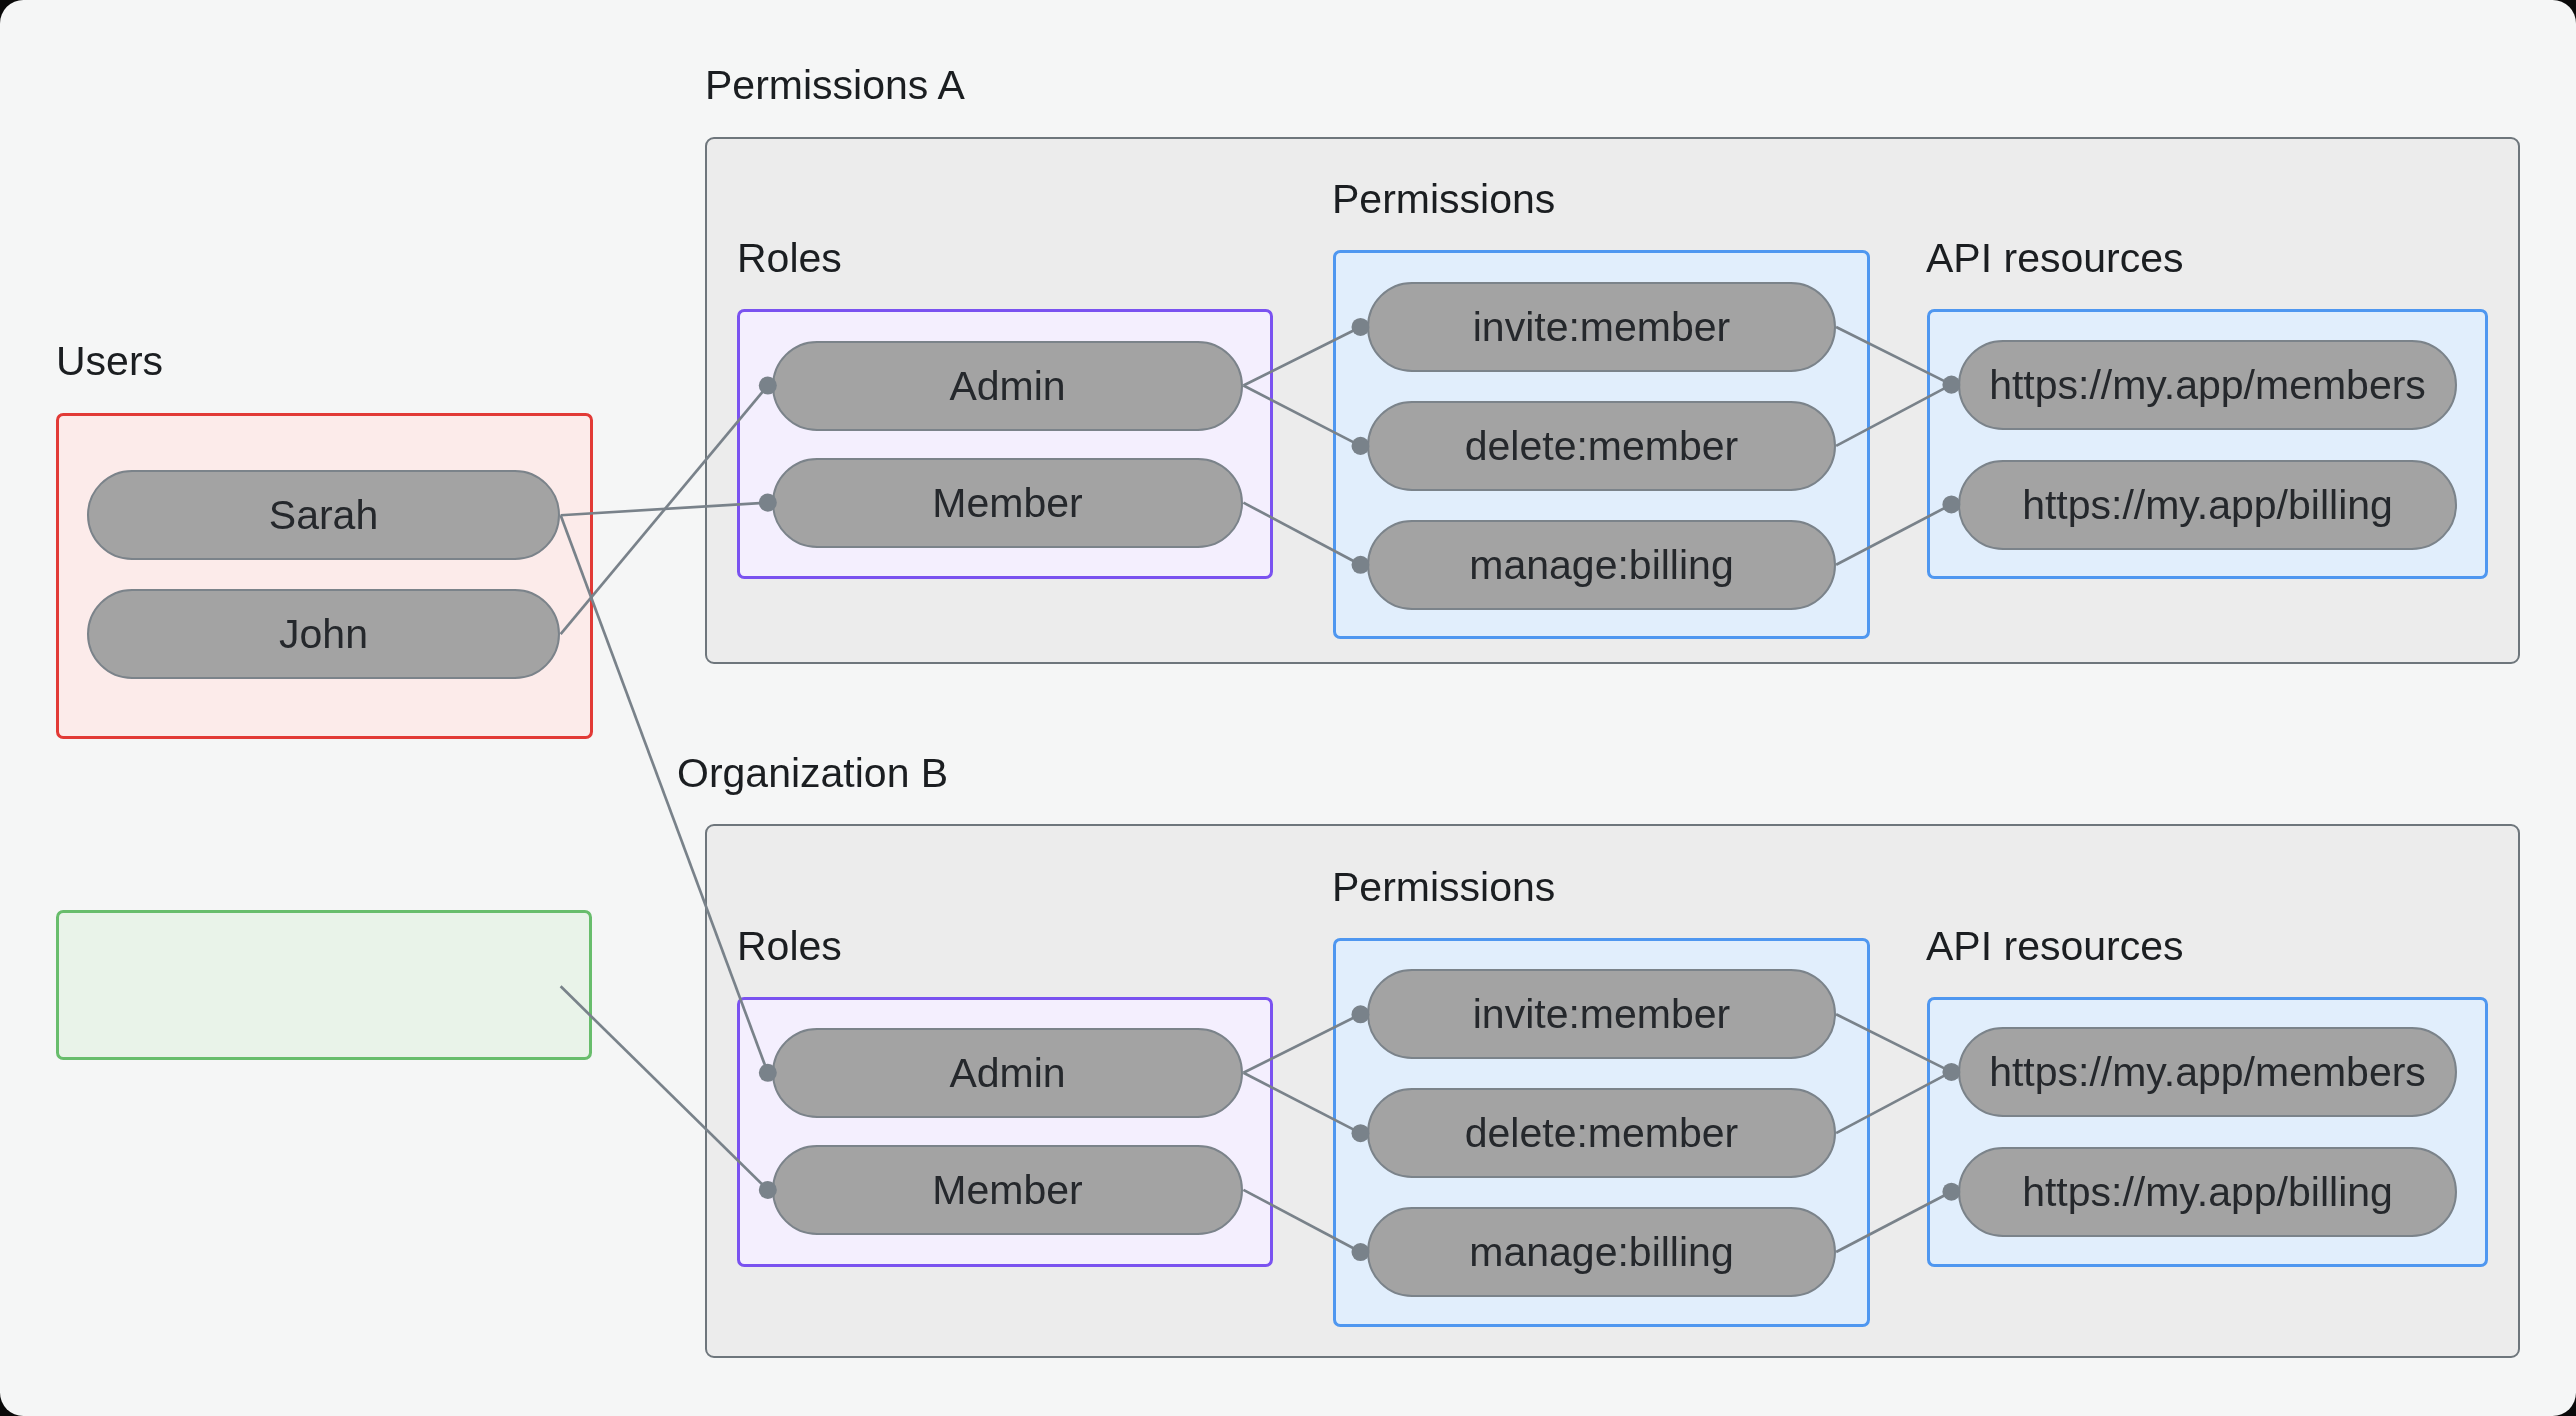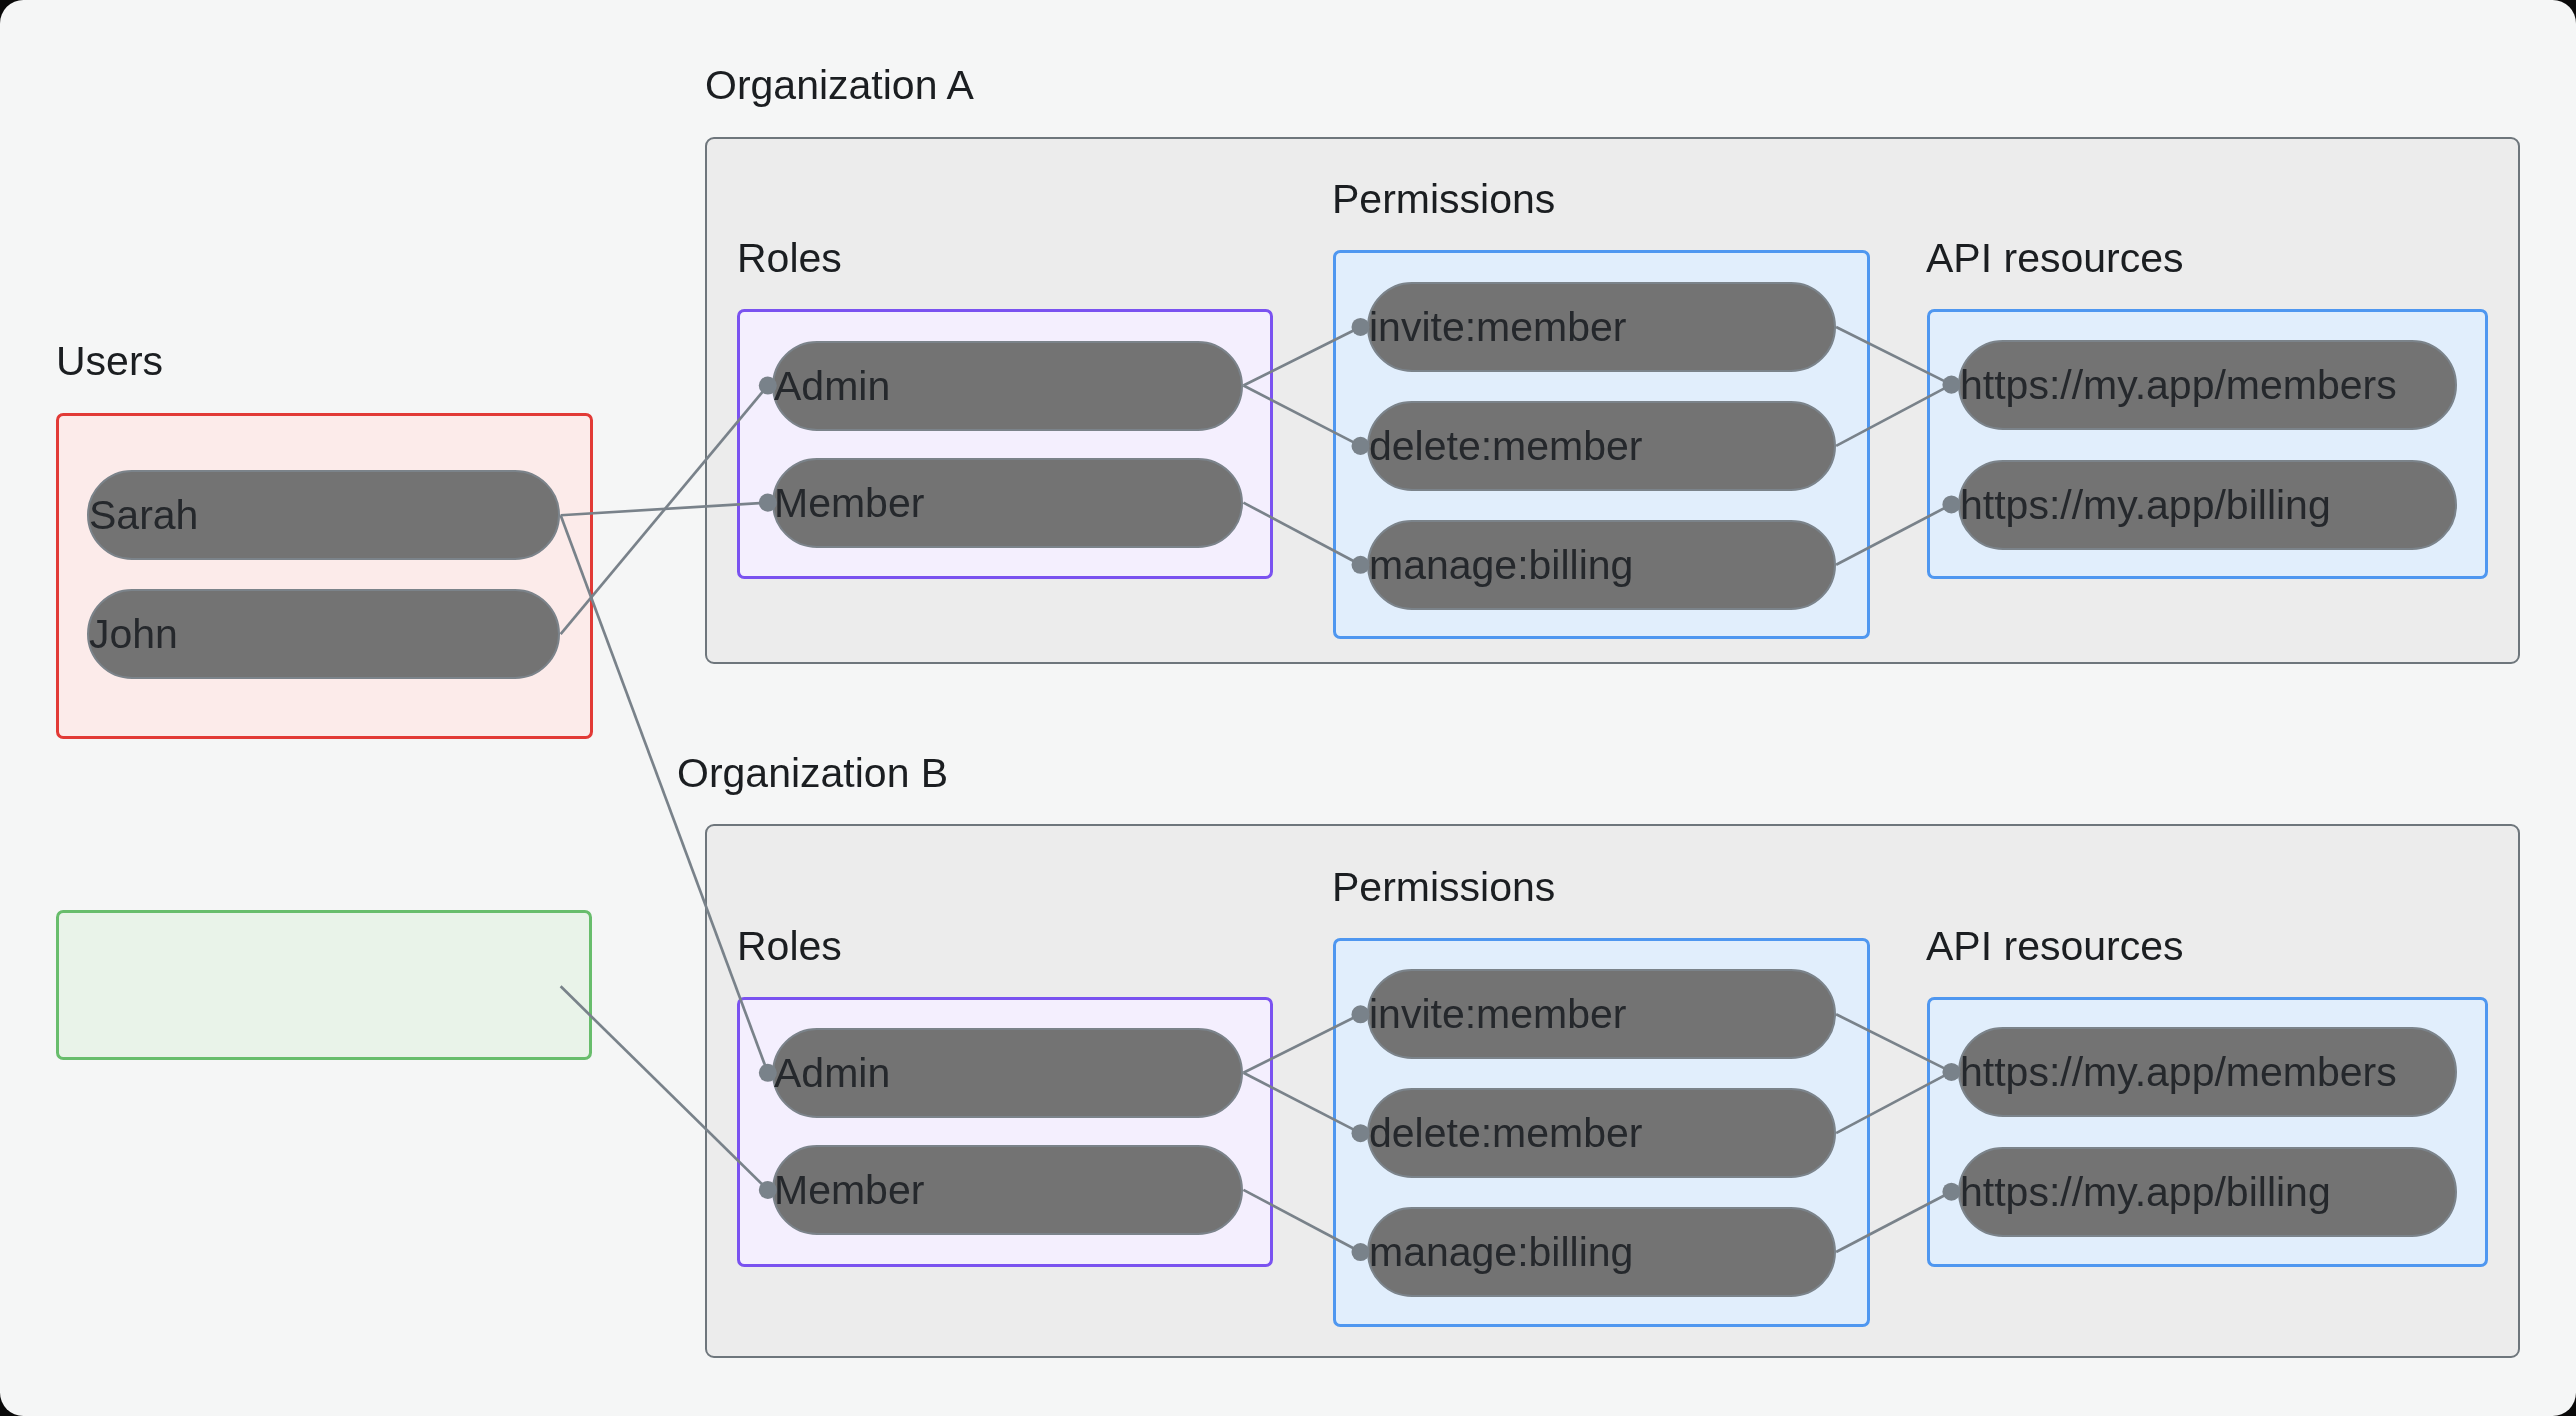--- a/index.html
+++ b/index.html
@@ -36,27 +36,27 @@
     position: absolute;
     border-radius: 7.2px;
     box-sizing: border-box;
   }
   .gbox.red    { background: #fcebea; border: 3.6px solid #e23a36; }
   .gbox.green  { background: #e9f3e9; border: 3.6px solid #68bd6c; }
   .gbox.purple { background: #f4effe; border: 3.6px solid #7a52f0; }
   .gbox.blue   { background: #e1eefc; border: 3.6px solid #4f97f0; }
   .pill {
     position: absolute;
-    background: #737373;
+    background: #a3a3a3;
     border: 2.7px solid #7b838a;
     border-radius: 54px;
     box-sizing: border-box;
     display: flex;
     align-items: center;
-    justify-content: flex-start;
+    justify-content: center;
     font-size: 41px;
     color: #25282c;
     white-space: nowrap;
   }
   .edges-svg {
     position: absolute;
     left: 0;
     top: 0;
     pointer-events: none;
   }
@@ -76,21 +76,21 @@
     <span>John</span>
   </div>
   <div class="pill" style="left:87px; top:470px; width:473px; height:90px">
     <span>Sarah</span>
   </div>
 
 
   <div class="gbox green" style="left:56px; top:910px; width:536px; height:150px"></div>
 
 
-  <div class="section-label" style="left:705px; top:63px">Organization A</div>
+  <div class="section-label" style="left:705px; top:63px">Permissions A</div>
 
   <div class="org-container" style="top:137px; height:527px"></div>
 
   <div class="section-label" style="left:737px; top:236px">Roles</div>
   <div class="gbox purple" style="left:737px; top:309px; width:536px; height:270px"></div>
   <div class="pill" style="left:772px; top:341px; width:471px; height:90px">
     <span>Admin</span>
   </div>
   <div class="pill" style="left:772px; top:458px; width:471px; height:90px">
     <span>Member</span>

